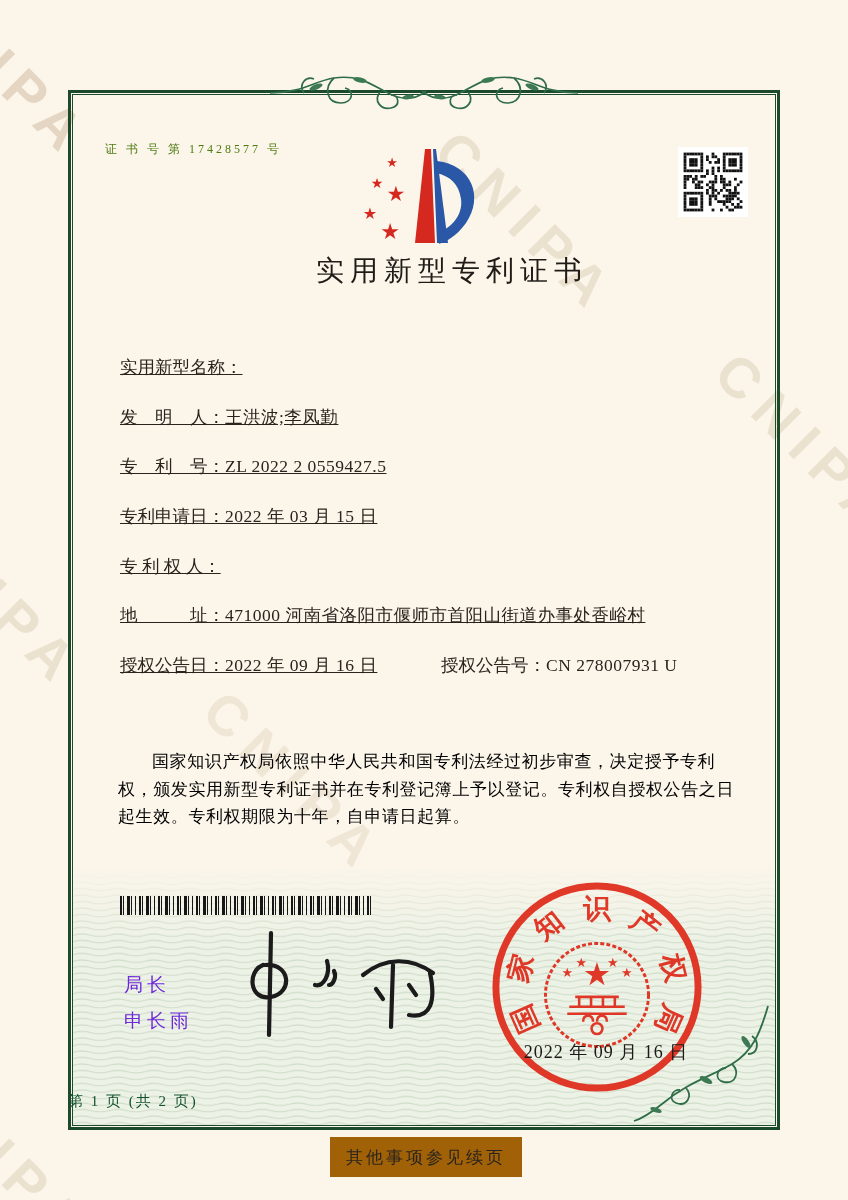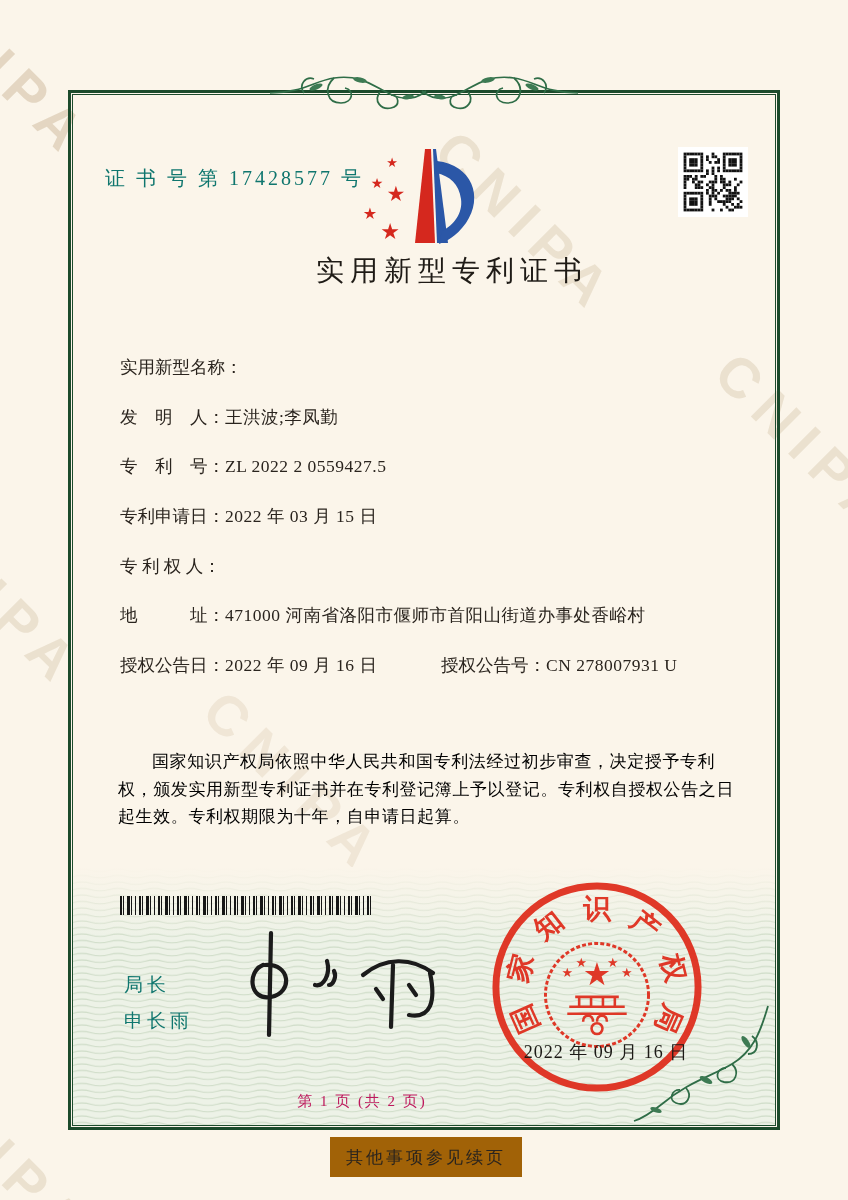--- a/index.html
+++ b/index.html
@@ -32,62 +32,62 @@
   }
   .green-band{
     position:absolute; left:2px; right:2px; bottom:2px; height:258px; z-index:1; overflow:hidden;
   }
   .green-band svg{display:block;}
   
   .ornament-top{position:absolute; left:268px; top:64px; z-index:4;}
   .corner-flourish{position:absolute; left:626px; top:1000px; z-index:4;}
   
   .content{position:absolute; inset:0; z-index:3;}
-  .cert-no{position:absolute; left:105px; top:141px; font-size:20px; letter-spacing:3px; color:#0f766e;margin-top:24px;}
+  .cert-no{position:absolute; left:105px; top:141px; font-size:12px; letter-spacing:3px; color:#4d7c0f;}
   .logo{position:absolute; left:362px; top:143px;}
   .qr{position:absolute; left:678px; top:147px; width:70px; height:70px; background:#fff;}
   .title{
     position:absolute; left:68px; top:252px; width:712px; text-align:center;
     font-size:28px; font-weight:normal; letter-spacing:6px; color:#1f1b16;padding-left:28px;
   }
   .fields{position:absolute; left:120px; top:356px; width:616px; font-size:17.5px;}
-  .frow{display:flex; line-height:22px; margin-bottom:27.7px; position:relative;}
+  .frow{display:flex; line-height:22px; margin-bottom:27.7px; position:relative;text-decoration:underline;}
   .frow .lbl{flex:0 0 auto; white-space:pre;}
   .frow .val{white-space:pre; letter-spacing:0.5px;}
   .pair2{position:absolute; left:321px; top:0; display:flex;}
   .body-text{
     position:absolute; left:118px; top:700px; width:616px;
     font-size:17px; line-height:27.5px; color:#000000;margin-top:48px;
   }
   .body-text p{margin:0; text-indent:2em; letter-spacing:0.6px;}
   .barcode{
     position:absolute; left:120px; top:896px; width:253px; height:19px;
     background:
       repeating-linear-gradient(90deg,
         #161616 0 2px, rgba(0,0,0,0) 2px 3px,
         #161616 3px 4px, rgba(0,0,0,0) 4px 7px,
         #161616 7px 10px, rgba(0,0,0,0) 10px 11px,
         #161616 11px 12px, rgba(0,0,0,0) 12px 15px,
         #161616 15px 16px, rgba(0,0,0,0) 16px 19px);
   }
   .director-title,.director-name{
-    position:absolute; left:124px; font-size:19px; letter-spacing:4px; color:#0f766e;
+    position:absolute; left:124px; font-size:19px; letter-spacing:4px; color:#6d28d9;
     font-family:"Liberation Sans","DejaVu Sans",sans-serif;
   }
   .director-title{top:972px;}
   .director-name{top:1008px;text-align:right;}
   .signature{position:absolute; left:235px; top:925px;}
   .seal{position:absolute; left:488px; top:878px;}
   .seal-date{
     position:absolute; left:521px; top:1040px; width:170px; text-align:center;
     font-size:18px; letter-spacing:1px; color:#1c1a16; white-space:nowrap;
   }
   .page-info{
-    position:absolute; left:68px; top:1092px; width:588px; text-align:center;
-    font-size:15px; letter-spacing:2px; color:#be185d;
+    position:absolute; left:68px; top:1092px; width:588px; text-align:left;
+    font-size:15px; letter-spacing:2px; color:#14532d;
   }
   .note-box{
     position:absolute; left:330px; top:1137px; width:192px; height:40px;
     background:#a16207; display:flex; align-items:center; justify-content:center;
     font-size:17px; letter-spacing:3px; color:#2a241e;
   }
 </style>
 </head>
 <body>
 

